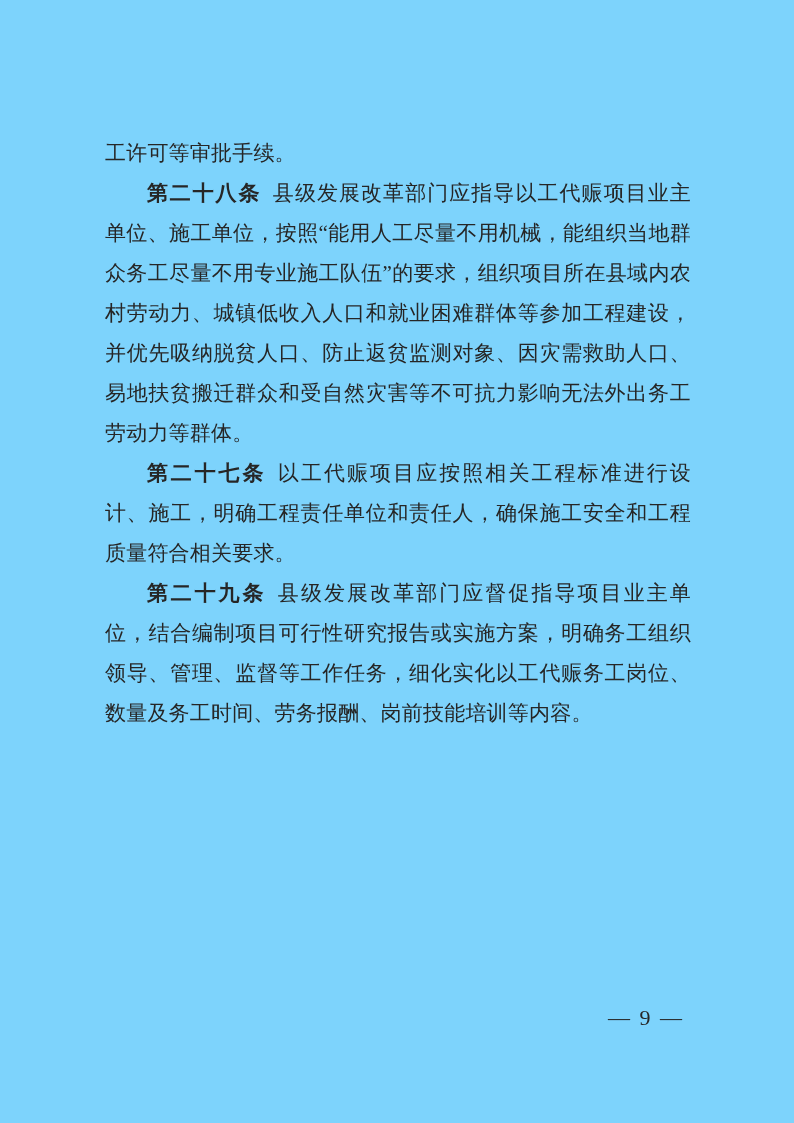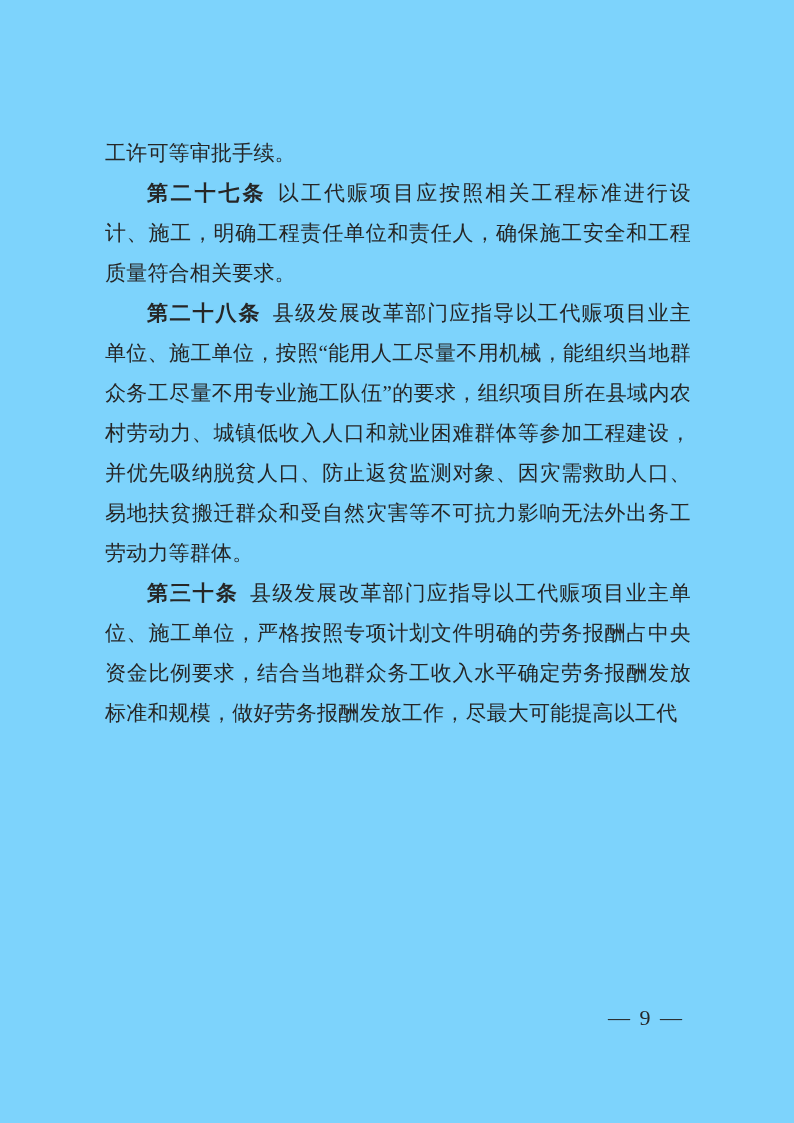--- a/index.html
+++ b/index.html
@@ -52,29 +52,29 @@
 </style>
 </head>
 <body>
 
 <div class="page">
   <div class="content">
 
     <p class="para no-indent">工许可等审批手续。</p>
 
     <p class="para">
+      <span class="article-heading">第二十八条</span><span>县级发展改革部门应指导以工代赈项目业主单位、施工单位，按照“能用人工尽量不用机械，能组织当地群众务工尽量不用专业施工队伍”的要求，组织项目所在县域内农村劳动力、城镇低收入人口和就业困难群体等参加工程建设，并优先吸纳脱贫人口、防止返贫监测对象、因灾需救助人口、易地扶贫搬迁群众和受自然灾害等不可抗力影响无法外出务工劳动力等群体。</span>
+    </p>
+
+    <p class="para">
       <span class="article-heading">第二十七条</span><span>以工代赈项目应按照相关工程标准进行设计、施工，明确工程责任单位和责任人，确保施工安全和工程质量符合相关要求。</span>
     </p>
 
     <p class="para">
-      <span class="article-heading">第二十八条</span><span>县级发展改革部门应指导以工代赈项目业主单位、施工单位，按照“能用人工尽量不用机械，能组织当地群众务工尽量不用专业施工队伍”的要求，组织项目所在县域内农村劳动力、城镇低收入人口和就业困难群体等参加工程建设，并优先吸纳脱贫人口、防止返贫监测对象、因灾需救助人口、易地扶贫搬迁群众和受自然灾害等不可抗力影响无法外出务工劳动力等群体。</span>
+      <span class="article-heading">第二十九条</span><span>县级发展改革部门应督促指导项目业主单位，结合编制项目可行性研究报告或实施方案，明确务工组织领导、管理、监督等工作任务，细化实化以工代赈务工岗位、数量及务工时间、劳务报酬、岗前技能培训等内容。</span>
     </p>
 
 
-
-    <p class="para">
-      <span class="article-heading">第三十条</span><span>县级发展改革部门应指导以工代赈项目业主单位、施工单位，严格按照专项计划文件明确的劳务报酬占中央资金比例要求，结合当地群众务工收入水平确定劳务报酬发放标准和规模，做好劳务报酬发放工作，尽最大可能提高以工代</span>
-    </p>
 
   </div>
 
   <div class="page-number">— 9 —</div>
 </div>
 
 </body></html>

